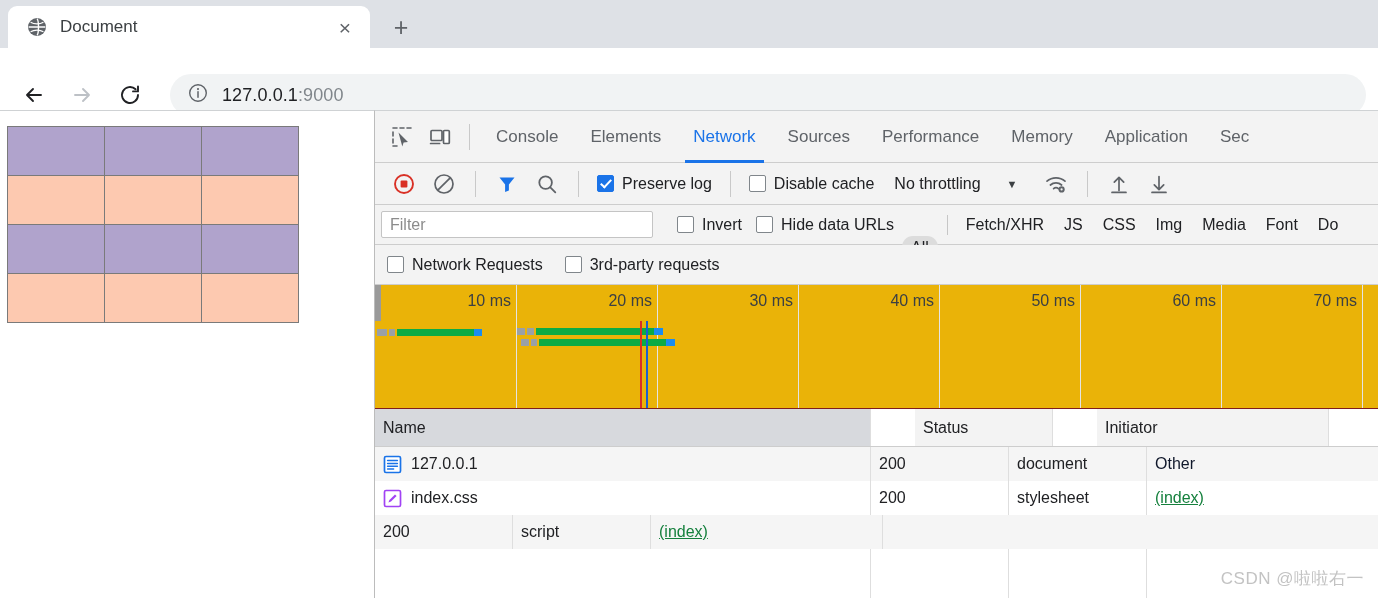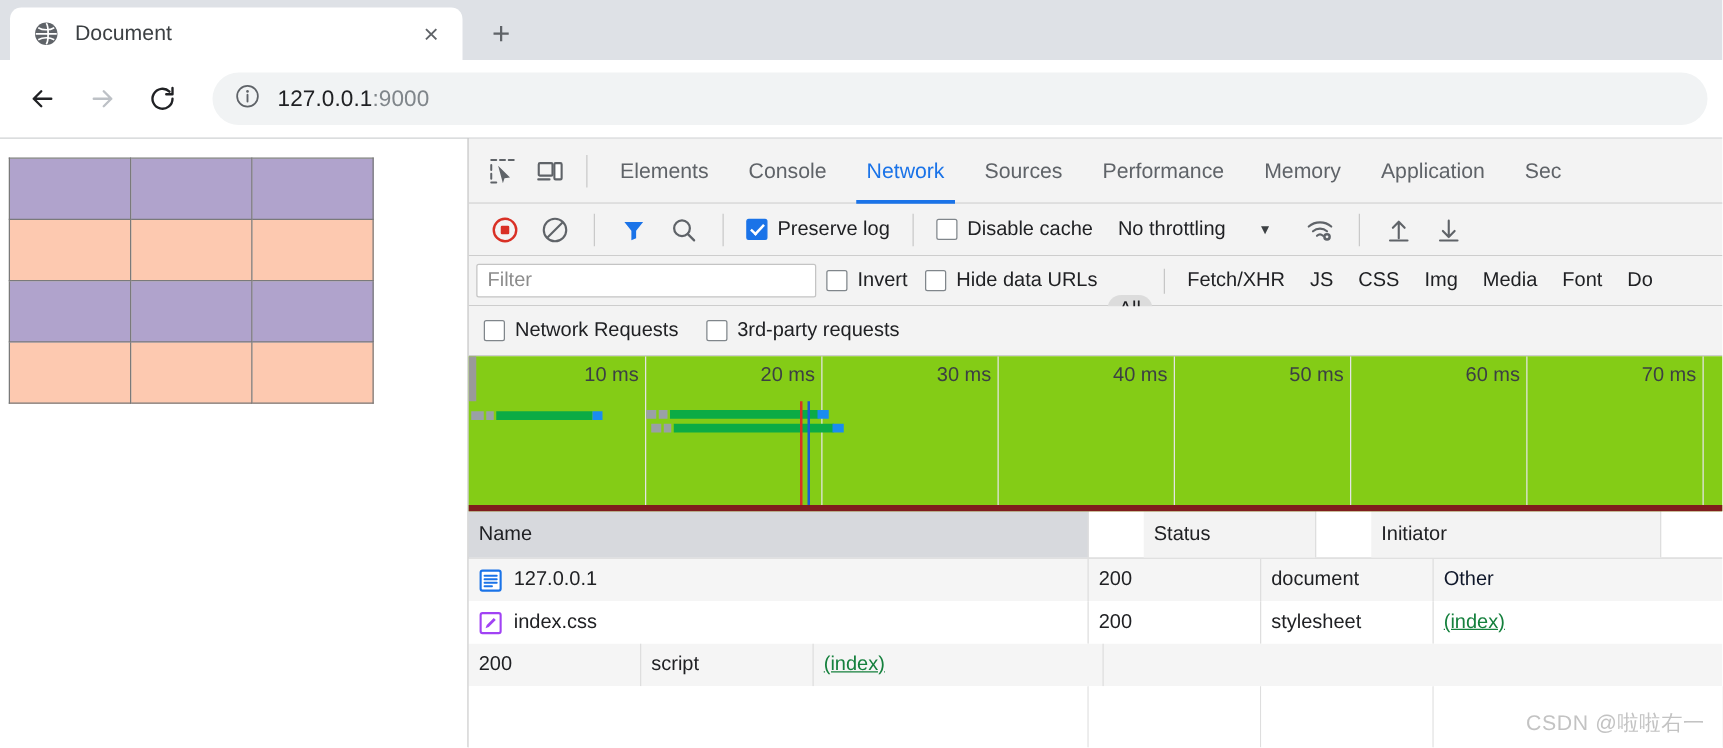--- a/index.html
+++ b/index.html
@@ -30,21 +30,21 @@
     display: flex; align-items: center; justify-content: center;
     font-size: 21px; color: #5f6368; line-height: 1;
   }
   .new-tab {
     width: 34px; height: 34px; margin: 0 0 4px 14px; border-radius: 50%;
     display: flex; align-items: center; justify-content: center;
     font-size: 25px; color: #5f6368; font-weight: 300; line-height: 1;
   }
 
   .browser-toolbar {
-    position: absolute; left: 0; top: 48px; width: 1378px; height: 62px;
+    position: absolute; left: 0; top: 64px; width: 1378px; height: 62px;
     background: #fff; display: flex; align-items: center; padding: 0 12px;
     gap: 4px;
   }
   .nav-btn {
     width: 44px; height: 44px; border-radius: 50%; flex: 0 0 44px;
     display: flex; align-items: center; justify-content: center;
   }
   .omnibox {
     flex: 1; height: 42px; margin-left: 14px; background: #f1f3f4;
     border-radius: 21px; display: flex; align-items: center; gap: 14px;
@@ -113,40 +113,40 @@
   .caret { font-size: 11px; color: #3c4043; margin-left: 18px; }
 
   .dt-filterbar {
     height: 40px; flex: 0 0 40px; background: #f3f3f3;
     border-bottom: 1px solid #cdcdcd;
     display: flex; align-items: center; padding-left: 6px; gap: 2px;
   }
   .filter-input {
     width: 272px; height: 27px; background: #fff; border: 1px solid #c4c4c4;
     border-radius: 2px; display: flex; align-items: center; padding: 0 8px;
-    margin-right: 0;
+    margin-right: 16px;
   }
   .filter-input span { font-size: 16px; color: #8c8c8c; }
   .pill {
     font-size: 16px; color: #202124; padding: 3px 9px; border-radius: 11px;
     white-space: nowrap;
   }
   .pill.active { background: #dcdcdc; margin-top: 46px; }
   .pill-sep { width: 1px; height: 20px; background: #c6c6c6; margin: 0 7px; }
 
   .dt-filterbar2 {
     height: 40px; flex: 0 0 40px; background: #f3f3f3;
     border-bottom: 1px solid #cdcdcd;
     display: flex; align-items: center; padding-left: 12px; gap: 22px;
   }
 
   
   .dt-overview {
-    height: 124px; flex: 0 0 124px; background: #84cc16;
-    border-bottom: 5px solid #7f1d1d; position: relative; overflow: hidden;
+    height: 124px; flex: 0 0 124px; background: #eab308;
+    border-bottom: 1px solid #7f1d1d; position: relative; overflow: hidden;
   }
   .ov-leftgrip {
     position: absolute; left: 0; top: 0; width: 6px; height: 36px;
     background: #9a9a9a;
   }
   .ov-tick {
     position: absolute; top: 0; width: 1px; height: 124px; background: #e4e4e4;
   }
   .ov-ticklabel {
     position: absolute; top: 7px; font-size: 16px; color: #3c4043;
@@ -271,22 +271,22 @@
       </svg>
     </div>
     <div class="dt-icon-btn">
       <svg width="22" height="22" viewBox="0 0 22 22">
         <rect x="2" y="4.5" width="11" height="10" rx="1" stroke="#5f6368" stroke-width="1.7" fill="none"></rect>
         <path d="M1.6 17.5h9" stroke="#5f6368" stroke-width="1.7" stroke-linecap="round"></path>
         <rect x="14.5" y="4.5" width="5.8" height="13" rx="1" stroke="#5f6368" stroke-width="1.7" fill="#fff"></rect>
       </svg>
     </div>
     <div class="dt-vsep"></div>
+    <div class="dt-tab">Console</div>
     <div class="dt-tab">Elements</div>
-    <div class="dt-tab">Console</div>
     <div class="dt-tab active">Network</div>
     <div class="dt-tab">Sources</div>
     <div class="dt-tab">Performance</div>
     <div class="dt-tab">Memory</div>
     <div class="dt-tab">Application</div>
     <div class="dt-tab">Sec</div>
   </div>
 
   <div class="dt-toolbar">
     <div class="dt-icon-btn">

